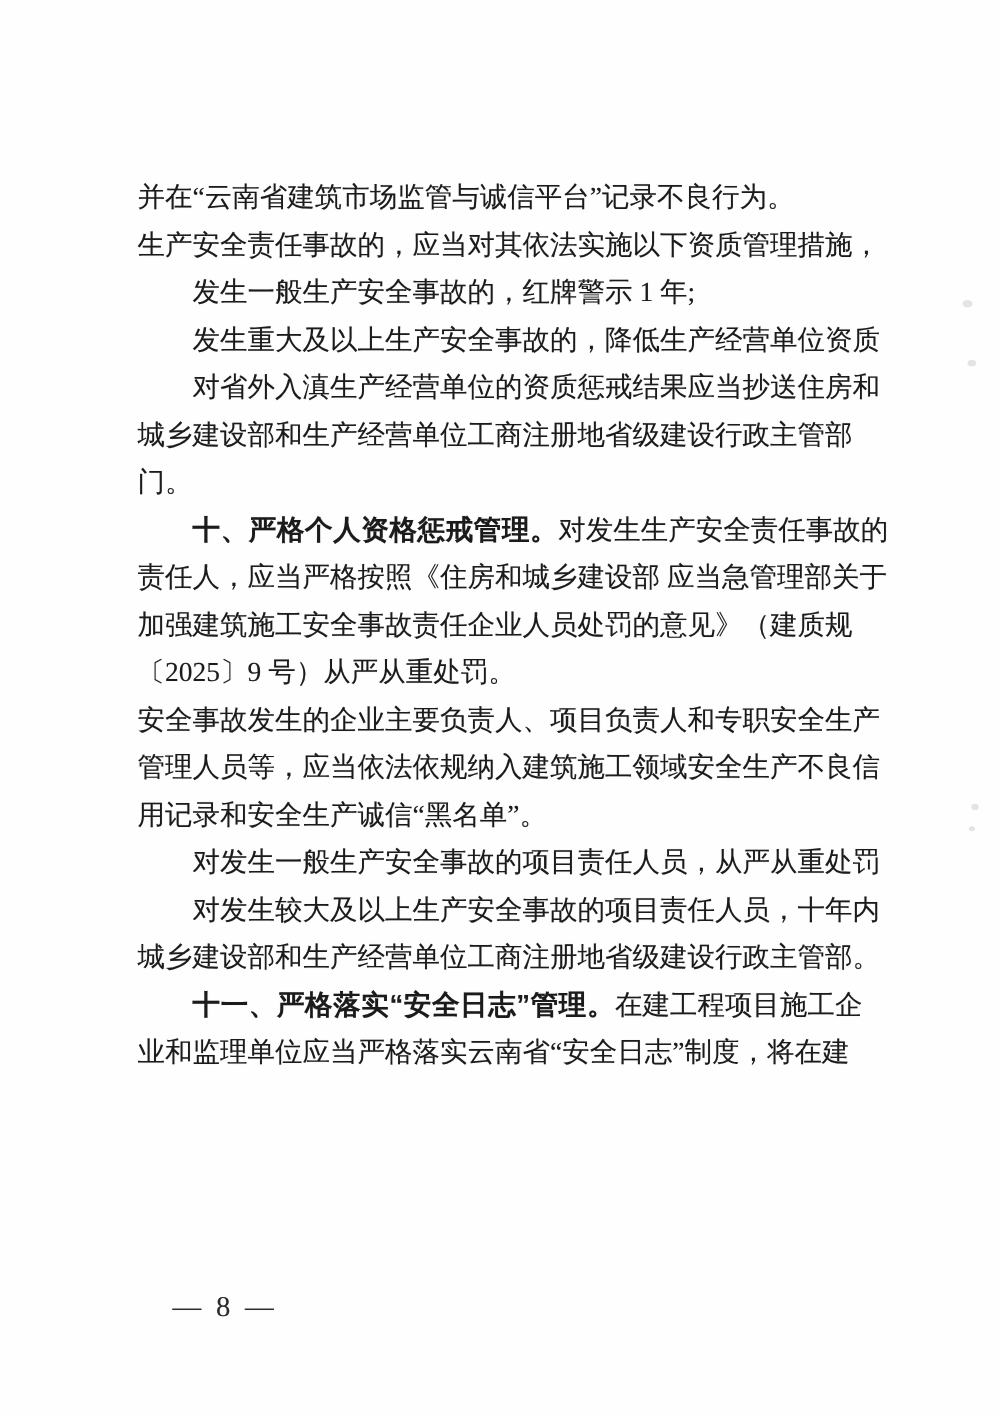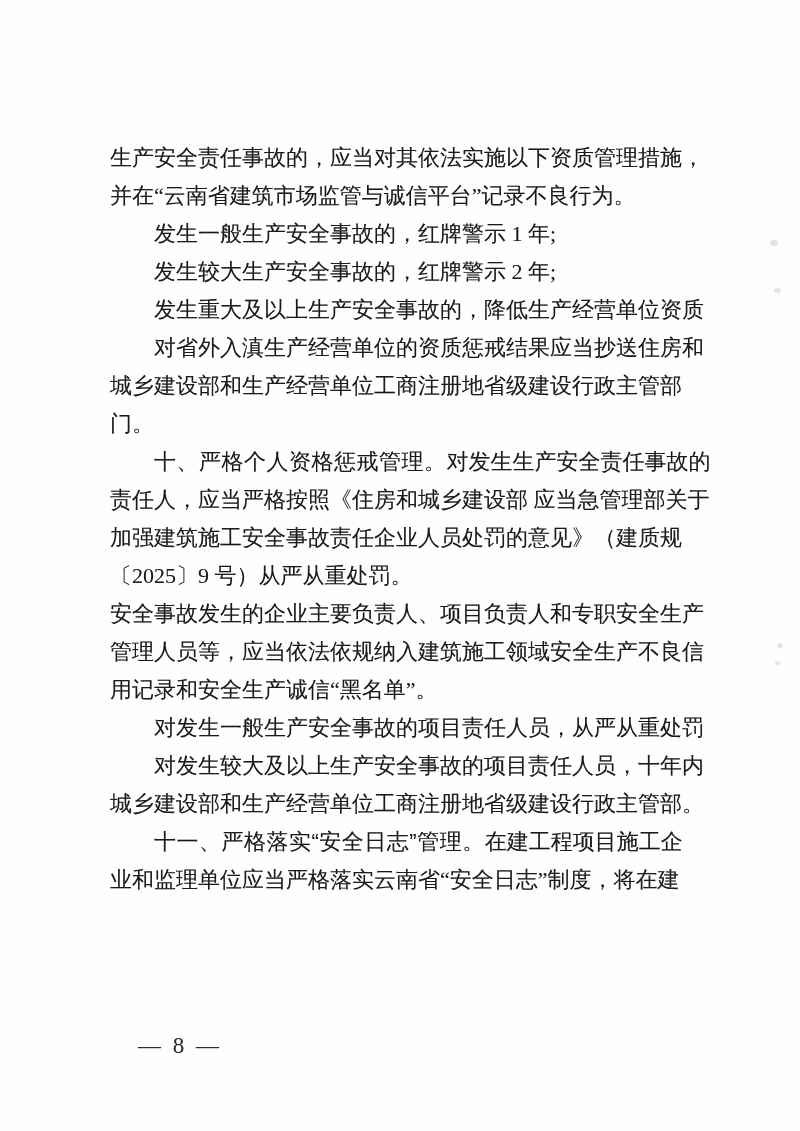--- a/index.html
+++ b/index.html
@@ -26,21 +26,21 @@
     line-height: 38px;
     font-size: 22px;
     color: #1b1b1b;
     white-space: nowrap;
     text-shadow: 0 0 0.6px rgba(40,40,40,0.35);
   }
   .indent {
     padding-left: 44px;
   }
   .bold-seg {
-    font-weight: 400;
+    font-weight: 700;
     font-family: "Liberation Sans", "DejaVu Sans", sans-serif;
     letter-spacing: 0.5px;
     margin-top: 34px;
   }
   .footer {
     position: absolute;
     left: 138px;
     top: 1027px;
     height: 38px;
     line-height: 38px;
@@ -57,24 +57,23 @@
   .s1 { left: 770px; top: 240px; width: 8px; height: 6px; }
   .s2 { left: 774px; top: 288px; width: 7px; height: 5px; }
   .s3 { left: 777px; top: 643px; width: 6px; height: 5px; }
   .s4 { left: 775px; top: 661px; width: 5px; height: 4px; }
 </style>
 </head>
 <body>
 
 <div class="page">
   <div class="content">
+    <div class="line"><span>并在“云南省建筑市场监管与诚信平台”记录不良行为。</span></div>
     <div class="line"><span>生产安全责任事故的，应当对其依法实施以下资质管理措施，</span></div>
-    <div class="line"><span>并在“云南省建筑市场监管与诚信平台”记录不良行为。</span></div>
     <div class="line indent"><span>发生一般生产安全事故的，红牌警示 1 年;</span></div>
-    <div class="line indent"><span>发生较大生产安全事故的，红牌警示 2 年;</span></div>
     <div class="line indent"><span>发生重大及以上生产安全事故的，降低生产经营单位资质</span></div>
     <div class="line indent"><span>对省外入滇生产经营单位的资质惩戒结果应当抄送住房和</span></div>
     <div class="line"><span>城乡建设部和生产经营单位工商注册地省级建设行政主管部</span></div>
     <div class="line"><span>门。</span></div>
     <div class="line indent"><span class="bold-seg">十、严格个人资格惩戒管理。</span><span>对发生生产安全责任事故的</span></div>
     <div class="line"><span>责任人，应当严格按照《住房和城乡建设部 应当急管理部关于</span></div>
     <div class="line"><span>加强建筑施工安全事故责任企业人员处罚的意见》（建质规</span></div>
     <div class="line"><span>〔2025〕9 号）从严从重处罚。</span></div>
     <div class="line"><span>安全事故发生的企业主要负责人、项目负责人和专职安全生产</span></div>
     <div class="line"><span>管理人员等，应当依法依规纳入建筑施工领域安全生产不良信</span></div>

